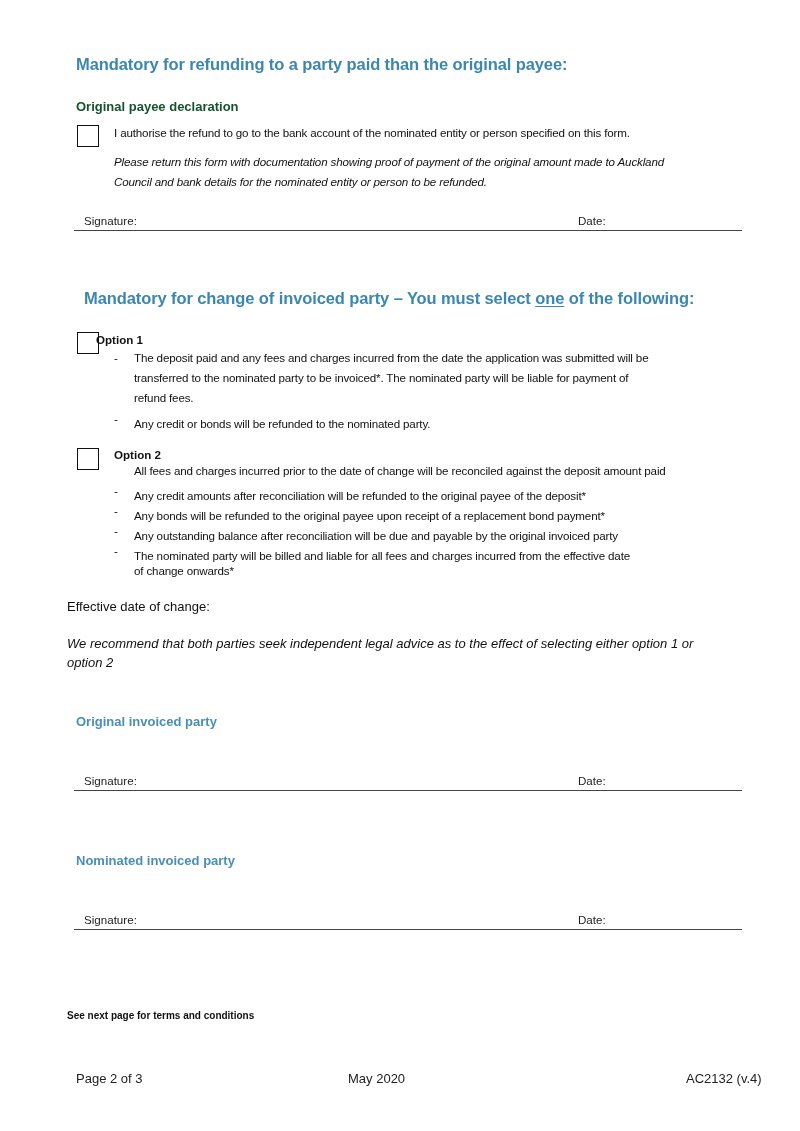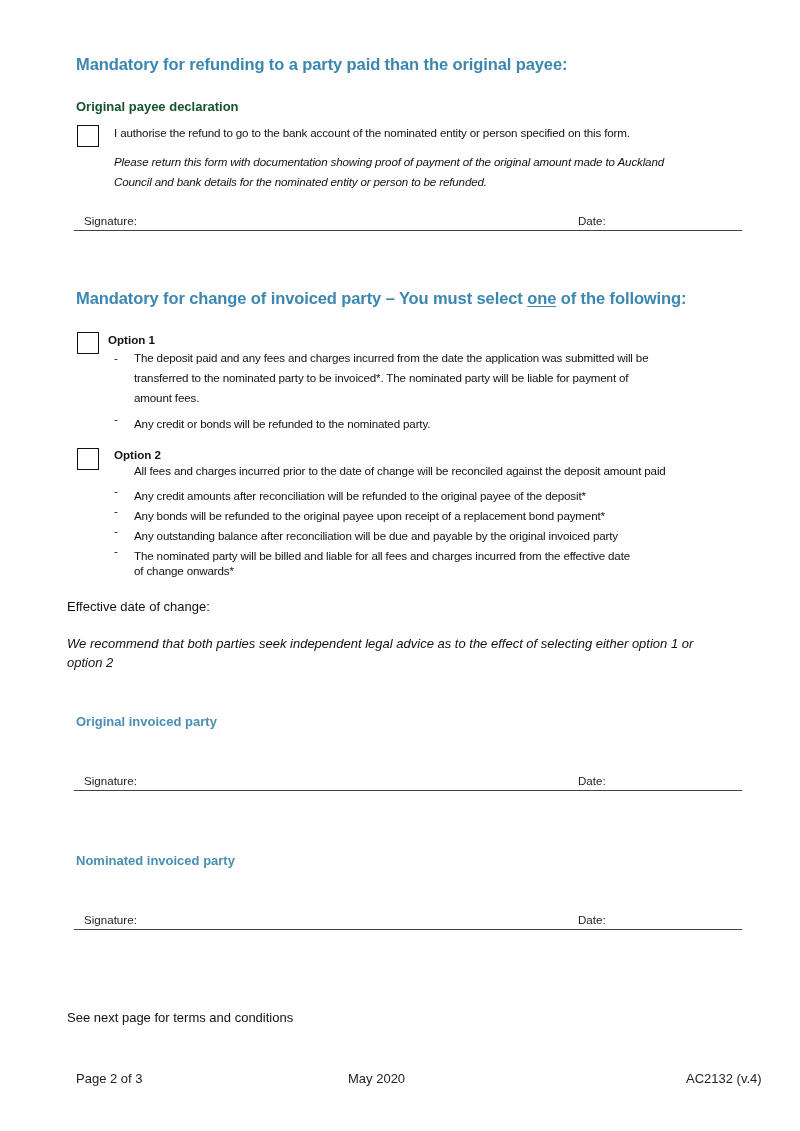--- a/index.html
+++ b/index.html
@@ -111,22 +111,22 @@
       line-height: 19px;
       white-space: nowrap;
       text-align: center;
     }
     .footer {
       font-size: 13px;
       color: #222;
       white-space: nowrap;
     }
     .see-next {
-      font-weight: normal;
-      font-size: 13px;
+      font-weight: bold;
+      font-size: 10px;
       color: #111;
       white-space: nowrap;
     }
   </style>
 </head>
 <body>
 
 <div class="abs h-main" style="left:76px; top:55px;">Mandatory for refunding to a party paid than the original payee:</div>
 
 <div class="abs h-sub" style="left:76px; top:99px;">Original payee declaration</div>
@@ -136,30 +136,30 @@
 
 <div class="abs body-text italic" style="left:114px; top:152px;">Please return this form with documentation showing proof of payment of the original amount made to Auckland</div>
 <div class="abs body-text italic" style="left:114px; top:172px;">Council and bank details for the nominated entity or person to be refunded.</div>
 
 <div class="sig-label" style="left:84px; top:214px;">Signature:</div>
 <input class="sig-input" style="left: 145px; top: 214px; width: 420px;" type="text">
 <div class="sig-label" style="left:578px; top:214px;">Date:</div>
 <input class="sig-input" style="left: 612px; top: 214px; width: 126px;" type="text">
 <div class="sig-line" style="top:230px;"></div>
 
-<div class="abs h-main" style="left:76px; top:289px;"><span>Mandatory for change of invoiced party – You must select </span><u>one</u><span> of the following:</span></div>
+<div class="abs h-main" style="left:84px; top:289px;"><span>Mandatory for change of invoiced party – You must select </span><u>one</u><span> of the following:</span></div>
 
 <div class="abs checkbox" style="left:77px; top:332px;"></div>
-<div class="abs opt-label" style="left:108px; top:333px;">Option 1</div>
+<div class="abs opt-label" style="left:96px; top:333px;">Option 1</div>
 
 <div class="bullet-row" style="top:348px;">
   <span class="dash">-</span>
   <span class="txt" style="top:0;">The deposit paid and any fees and charges incurred from the date the application was submitted will be</span>
   <span class="txt" style="top:20px;">transferred to the nominated party to be invoiced*. The nominated party will be liable for payment of</span>
-  <span class="txt" style="top:40px;">amount fees.</span>
+  <span class="txt" style="top:40px;">refund fees.</span>
 </div>
 <div class="bullet-row" style="top:409px;">
   <span class="dash">-</span>
   <span class="txt">Any credit or bonds will be refunded to the nominated party.</span>
 </div>
 
 <div class="abs checkbox" style="left:77px; top:448px;"></div>
 <div class="abs opt-label" style="left:114px; top:448px;">Option 2</div>
 <div class="abs body-text" style="left:134px; top:461px;">All fees and charges incurred prior to the date of change will be reconciled against the deposit amount paid</div>
 

